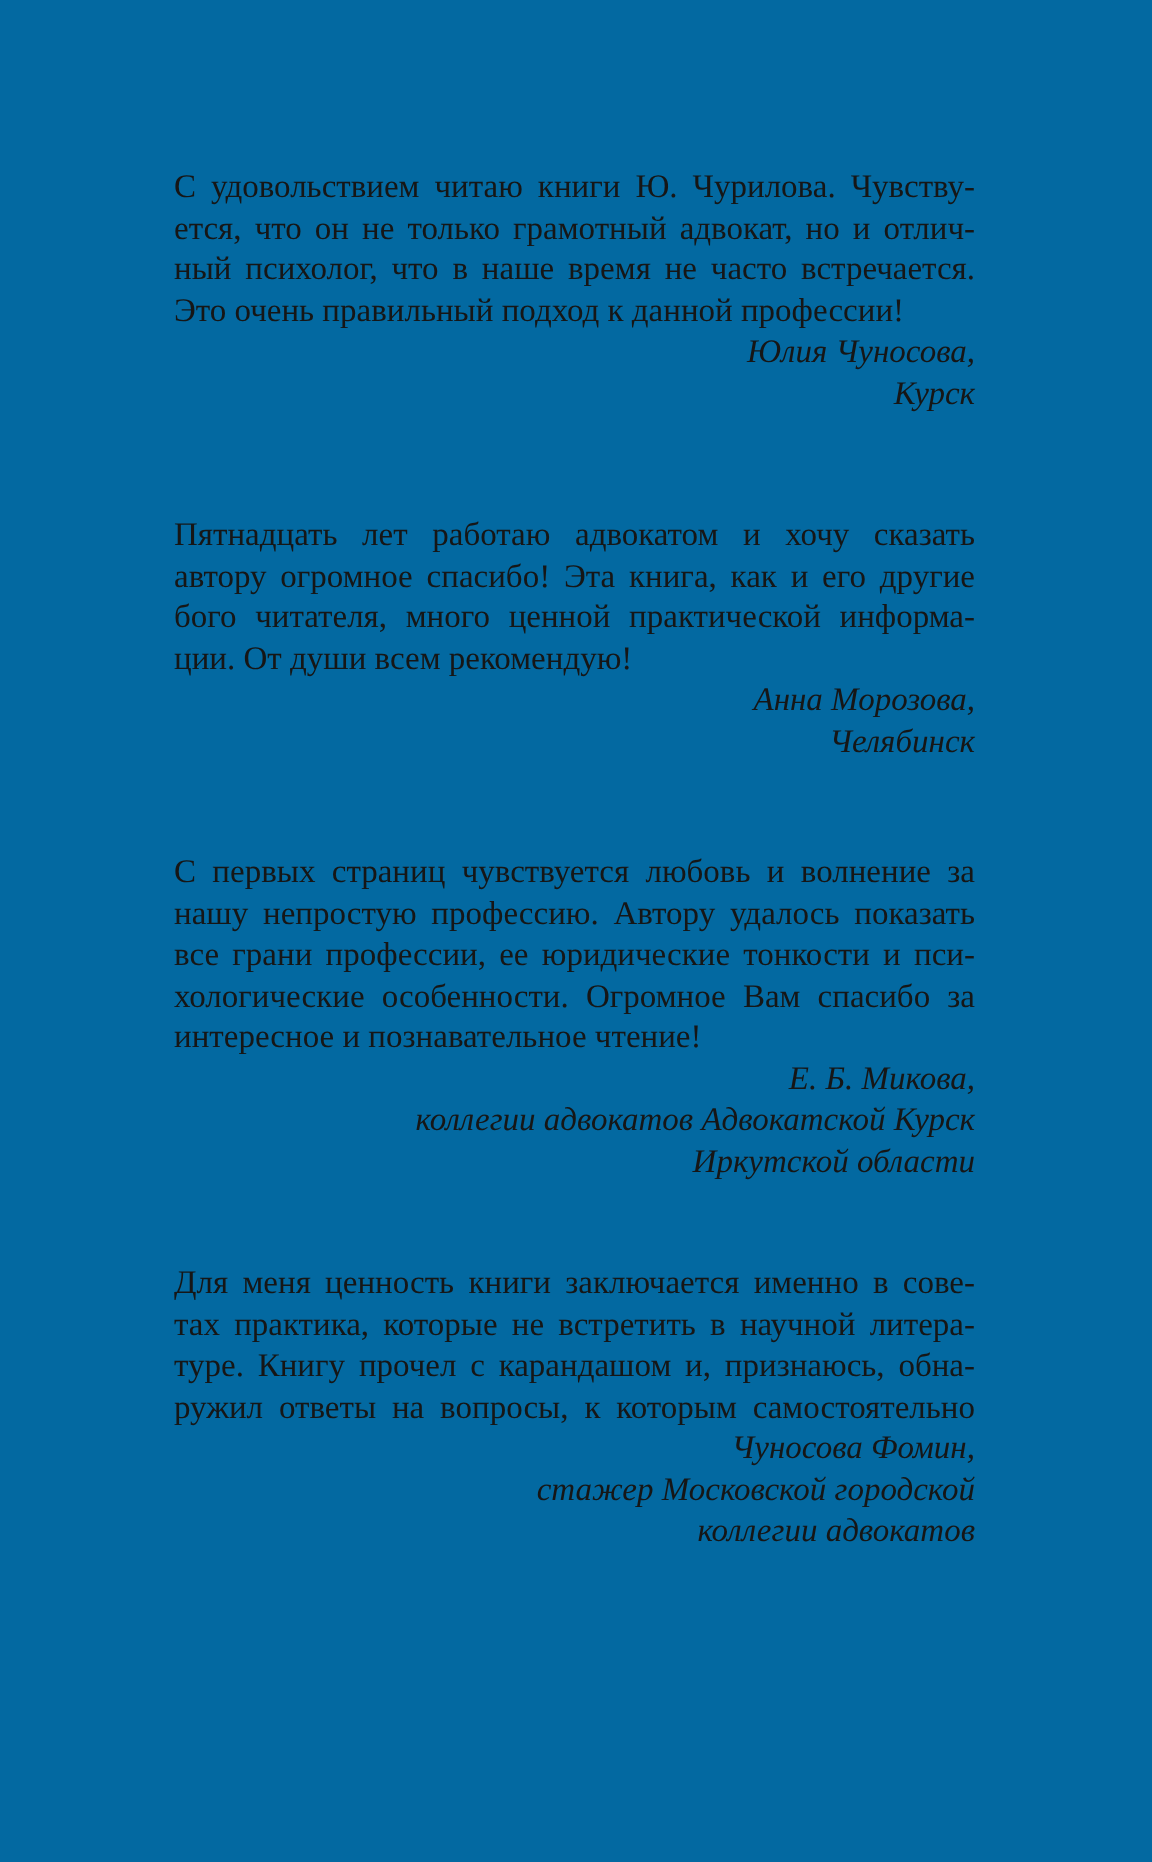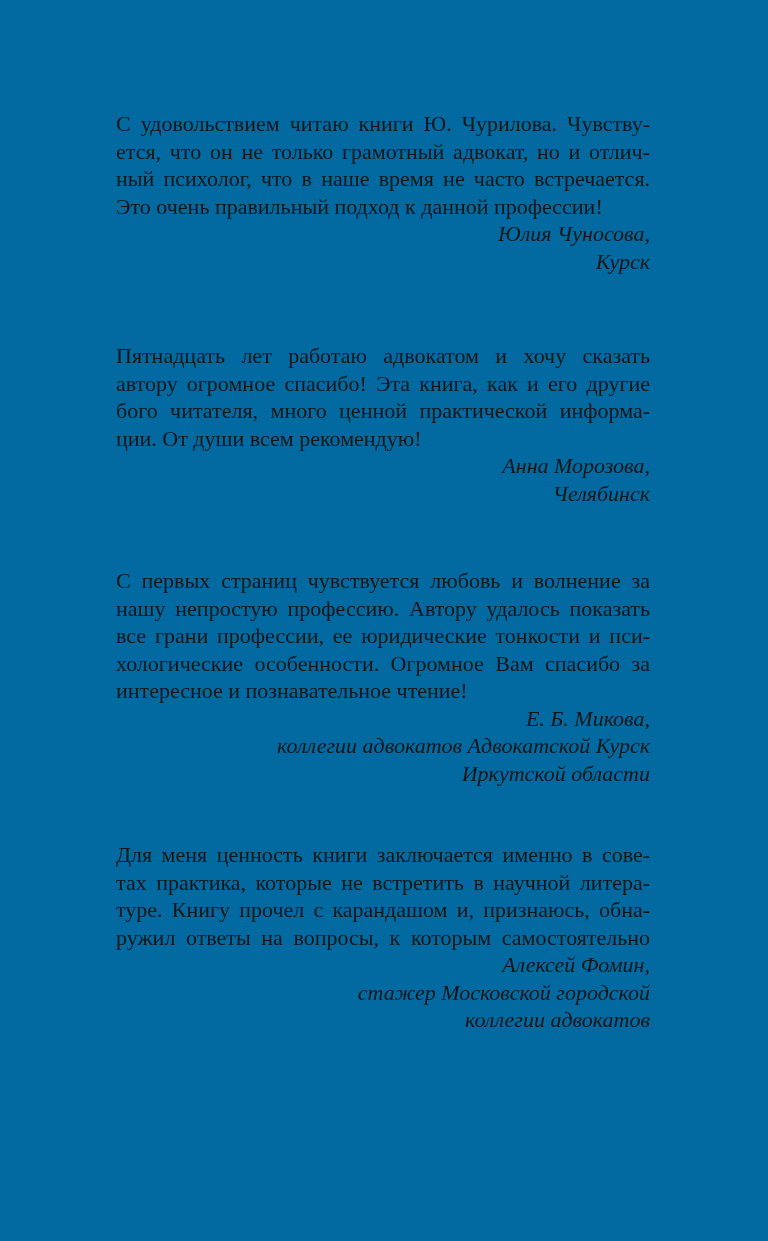--- a/index.html
+++ b/index.html
@@ -76,19 +76,19 @@
       <div class="attr">Е. Б. Микова,</div>
       <div class="attr">коллегии адвокатов Адвокатской Курск</div>
       <div class="attr">Иркутской области</div>
     </div>
 
     <div class="quote q4">
       <div class="line">Для меня ценность книги заключается именно в сове-</div>
       <div class="line">тах практика, которые не встретить в научной литера-</div>
       <div class="line">туре. Книгу прочел с карандашом и, признаюсь, обна-</div>
       <div class="line">ружил ответы на вопросы, к которым самостоятельно</div>
-      <div class="attr">Алексей Фомин,</div>
+      <div class="attr">Чуносова Фомин,</div>
       <div class="attr">стажер Московской городской</div>
       <div class="attr">коллегии адвокатов</div>
     </div>
 
   </div>
 </div>
 
 </body></html>

